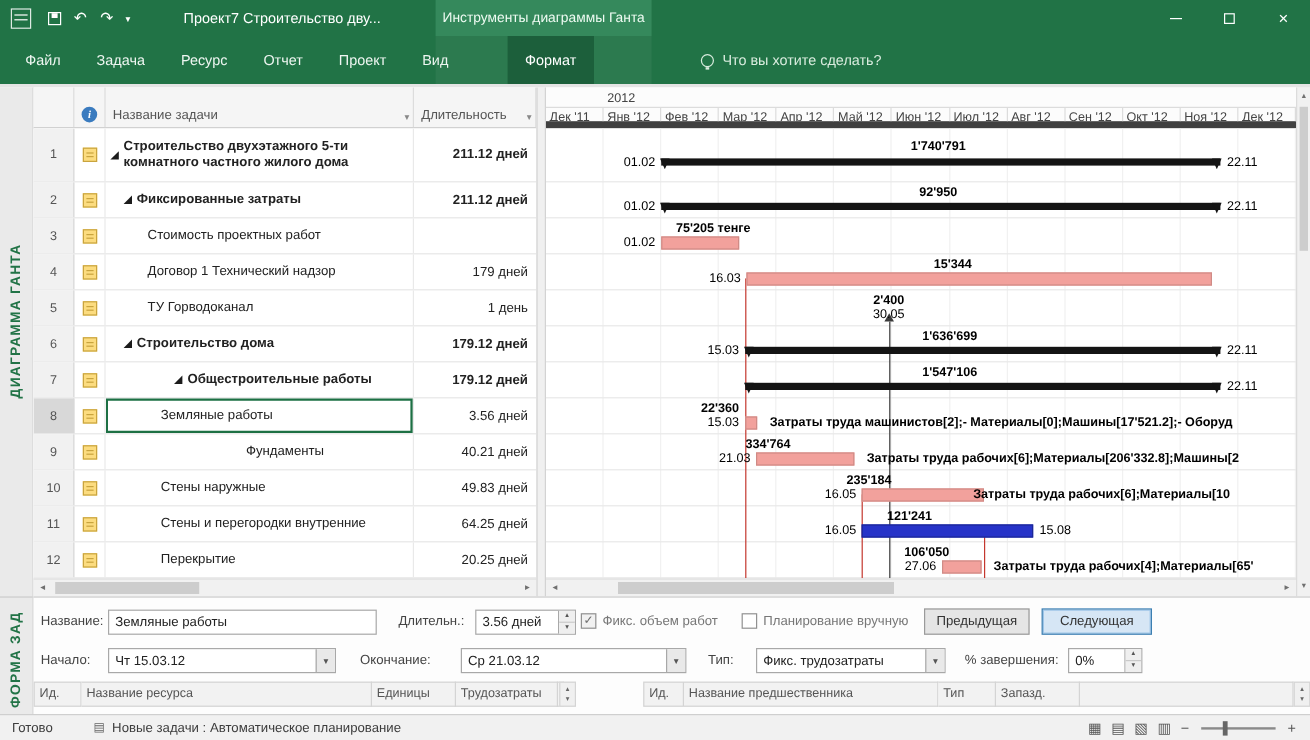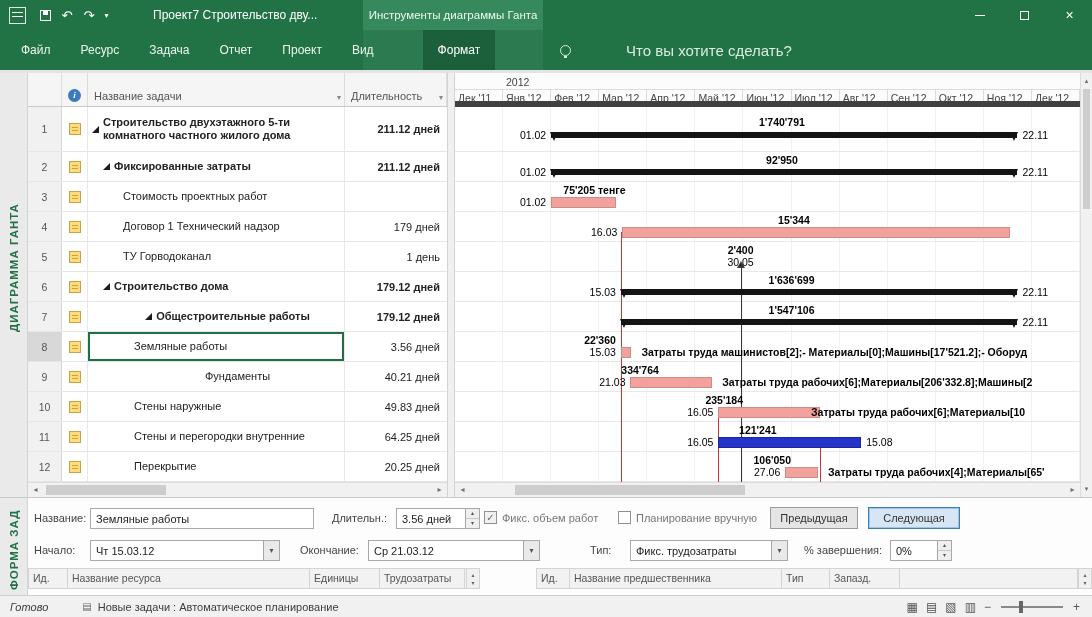--- a/index.html
+++ b/index.html
@@ -22,21 +22,21 @@
   .wbtn{width:45px;height:30px;display:flex;align-items:center;justify-content:center;color:#fff;font-size:14px;}
   .ic-min{width:10px;height:1px;background:#fff;display:inline-block;}
   .ic-max{width:9px;height:9px;border:1px solid #fff;display:inline-block;}
 
   
   .tabrow{position:absolute;left:0;top:30px;width:1092px;height:40px;background:var(--green,#217346);color:#fff;}
   .ctx-tint{position:absolute;left:363px;top:0;width:180px;height:40px;background:rgba(255,255,255,.05);}
   .tabs{display:flex;align-items:stretch;height:40px;margin-left:6px;position:relative;}
   .tab{padding:0 15px;line-height:40px;font-size:12px;color:#eef6f1;white-space:nowrap;}
   .tab.active{background:#1c5f3b;color:#fff;margin-left:34px;}
-  .search{position:absolute;left:560px;top:0;height:40px;display:flex;align-items:center;color:#d9ecde;font-size:15px;gap:48px;}
+  .search{position:absolute;left:584px;top:0;height:40px;display:flex;align-items:center;color:#d9ecde;font-size:12px;}
   .bulb{width:11px;height:11px;border:1px solid #d9ecde;border-radius:50%;margin-right:7px;position:relative;}
   .bulb::after{content:"";position:absolute;left:3px;bottom:-3px;width:3px;height:2px;background:#d9ecde;}
   .edge{position:absolute;left:0;top:70px;width:1092px;height:3px;background:#e4e4e4;}
 
   
   .strip{position:absolute;left:0;width:28px;background:#eaeaea;border-right:1px solid #d5d5d5;}
   .strip-top{top:73px;height:424px;}
   .strip-bottom{top:497px;height:98px;border-top:1px solid #c9c9c9;}
   .vlabel{position:absolute;transform:rotate(-90deg);transform-origin:0 0;white-space:nowrap;font-size:11.5px;font-weight:bold;letter-spacing:1px;color:var(--green,#217346);}
   .vl-top{left:8px;top:332px;}
@@ -116,21 +116,21 @@
   .btn{position:absolute;height:22px;background:#e5e5e5;border:1px solid #9a9a9a;font-size:11px;color:#333;display:flex;align-items:center;justify-content:center;font-family:inherit;}
   .btn.focus{background:#d6e6f5;border:1px solid #3c7fb1;box-shadow:inset 0 0 0 1px #9ec5e8;}
   .ghrow{position:absolute;display:flex;height:21px;}
   .ghcell{border:1px solid #d4d4d4;border-left:none;background:#f2f2f2;font-size:10.5px;color:#555;line-height:19px;padding-left:4px;white-space:nowrap;overflow:hidden;flex:none;}
   .ghcell:first-child{border-left:1px solid #d4d4d4;}
   .ghcell.fill{flex:1 1 auto;}
   .mini{position:absolute;width:14px;height:21px;background:#f0f0f0;border:1px solid #d4d4d4;font-size:6px;color:#666;display:flex;flex-direction:column;align-items:center;justify-content:space-between;padding:2px 0;}
 
   
   .statusbar{position:absolute;left:0;top:595px;width:1092px;height:22px;background:#f1f1f1;border-top:1px solid #cfcfcf;display:flex;align-items:center;font-size:11px;color:#3d3d3d;}
-  .sb-ready{margin-left:10px;font-style:italic;}
+  .sb-ready{margin-left:10px;}
   .sb-ico{margin-left:34px;color:#666;font-size:10px;}
   .sb-new{margin-left:6px;}
   .sb-right{position:absolute;right:8px;top:0;height:22px;display:flex;align-items:center;}
   .vbtn{font-size:12px;color:#555;margin:0 4px;}
   .zoomctl{font-size:12px;color:#555;margin:0 4px;}
   .zoomtrack{width:62px;height:2px;background:#8a8a8a;position:relative;margin:0 6px;}
   .zoomthumb{position:absolute;left:18px;top:-5px;width:4px;height:12px;background:#666;}
 </style>
 </head>
 <body>
@@ -157,22 +157,22 @@
           <span class="ic-max"></span>
         </span>
       <span class="wbtn">×</span>
     </div>
   </div>
 
   <div class="tabrow">
     <div class="ctx-tint"></div>
     <div class="tabs">
         <div class="tab">Файл</div>
+        <div class="tab">Задача</div>
         <div class="tab">Ресурс</div>
-        <div class="tab">Задача</div>
         <div class="tab">Отчет</div>
         <div class="tab">Проект</div>
         <div class="tab">Вид</div>
         <div class="tab active">Формат</div>
       </div>
     <div class="search">
       <span class="bulb"></span>
       <span>Что вы хотите сделать?</span>
     </div>
   </div>
@@ -462,21 +462,21 @@
     <label class="flabel gray" style="left:608px;top:14px">Планирование вручную</label>
     <button class="btn" style="left:742px;top:9px;width:88px">Предыдущая</button>
     <button class="btn focus" style="left:840px;top:9px;width:92px">Следующая</button>
 
     <label class="flabel" style="left:6px;top:46px">Начало:</label>
     <div class="fld" style="left:62px;top:42px;width:190px">
       <span class="val">Чт 15.03.12</span>
       <span class="drop">▾</span>
     </div>
     <label class="flabel" style="left:272px;top:46px">Окончание:</label>
-    <div class="fld" style="left:340px;top:42px;width:172px">
+    <div class="fld" style="left:356px;top:42px;width:188px">
       <span class="val">Ср 21.03.12</span>
       <span class="drop">▾</span>
     </div>
     <label class="flabel" style="left:562px;top:46px">Тип:</label>
     <div class="fld" style="left:602px;top:42px;width:158px">
       <span class="val">Фикс. трудозатраты</span>
       <span class="drop">▾</span>
     </div>
     <label class="flabel" style="left:776px;top:46px">% завершения:</label>
     <div class="fld" style="left:862px;top:42px;width:62px">

